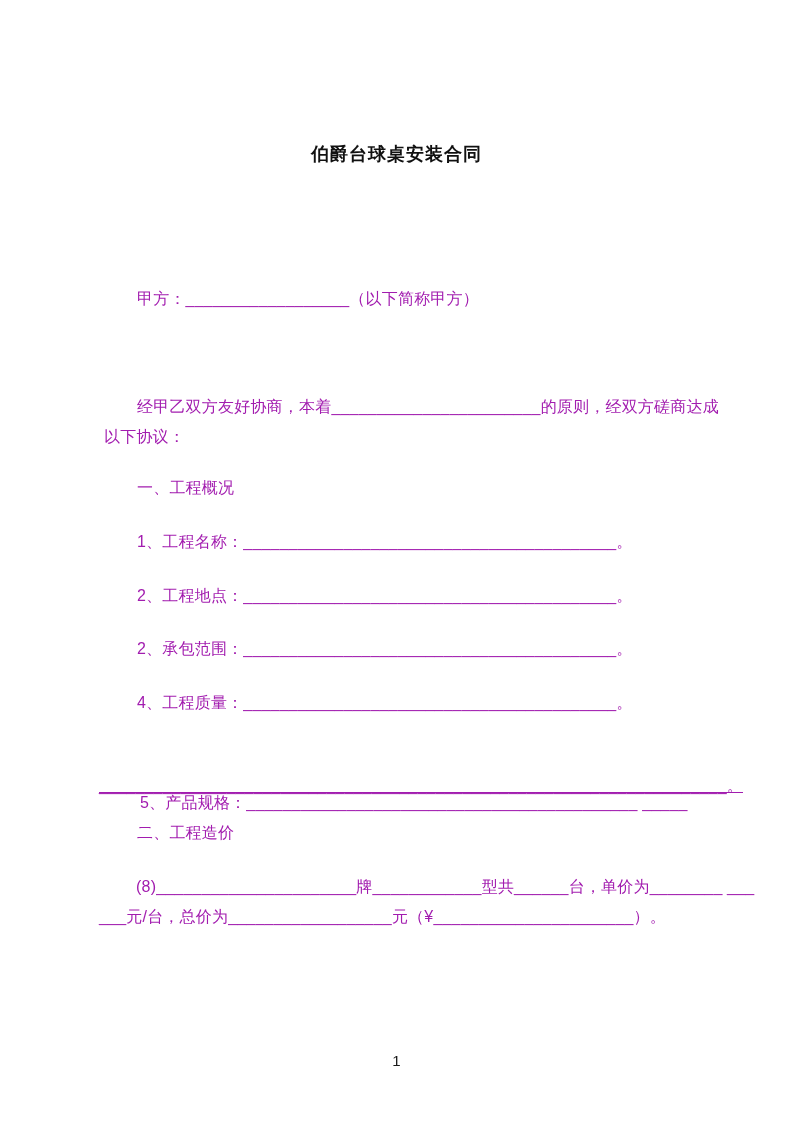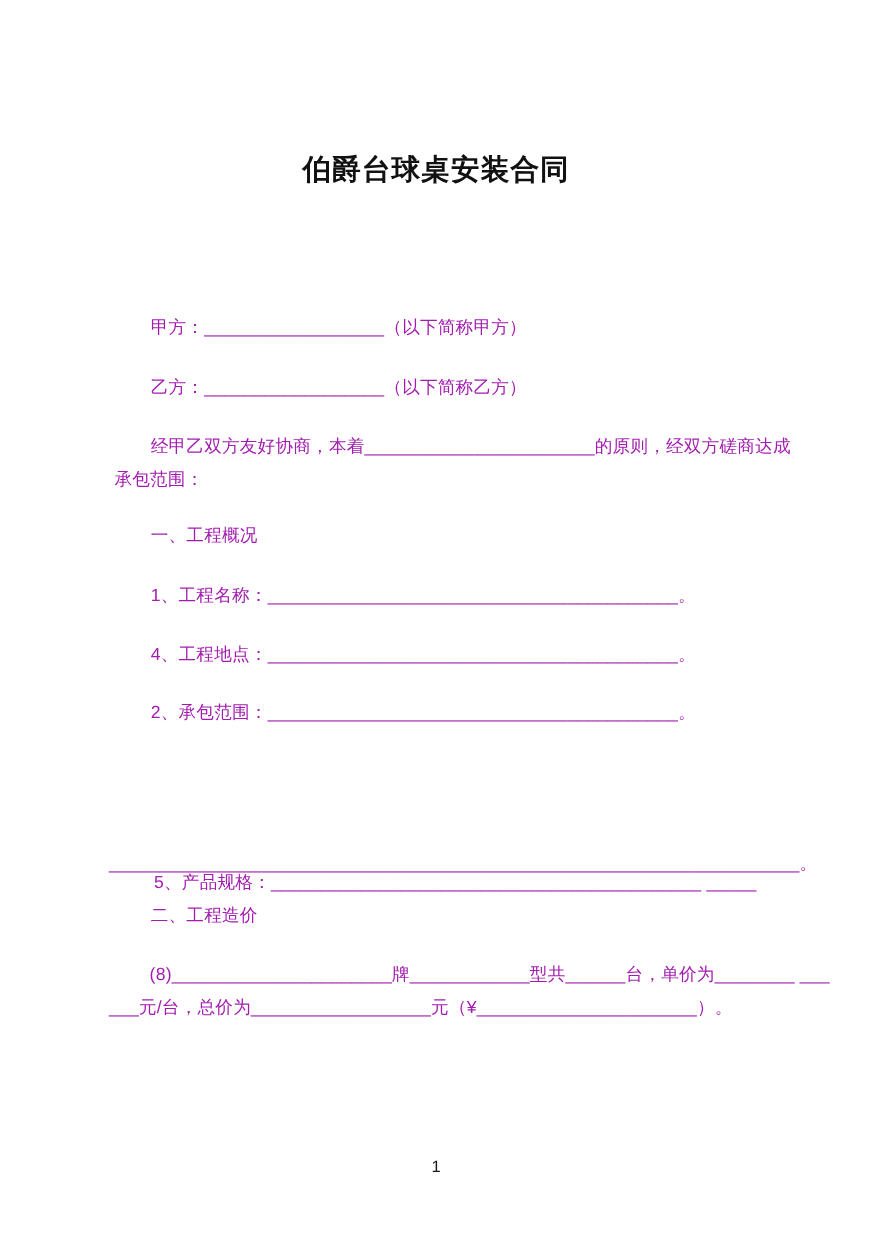--- a/index.html
+++ b/index.html
@@ -22,21 +22,21 @@
     white-space: pre;
     color: #a21caf;
     letter-spacing: 0.2px;
   }
   .doc-title {
     position: absolute;
     top: 139px;
     left: 0;
     width: 100%;
     text-align: center;
-    font-size: 26px;
+    font-size: 18px;
     line-height: 30px;
     font-weight: bold;
     color: #111111;
     letter-spacing: 1px;
   }
   .page-number {
     position: absolute;
     top: 1052px;
     left: 0;
     width: 100%;
@@ -48,38 +48,38 @@
 </style>
 </head>
 <body>
 
 <div class="page">
 
   <div class="doc-title">伯爵台球桌安装合同</div>
 
   <div class="line" style="top:289px; left:137px;">甲方：__________________（以下简称甲方）</div>
 
-  <div class="line" style="top:343px; left:137px;">乙方：__________________（以下简称乙方）</div>
 
   <div class="line" style="top:397px; left:137px;">经甲乙双方友好协商，本着_______________________的原则，经双方磋商达成</div>
 
-  <div class="line" style="top:427px; left:104px;">承包范围：</div>
+  <div class="line" style="top:427px; left:104px;">以下协议：</div>
 
   <div class="line" style="top:478px; left:137px;">一、工程概况</div>
 
   <div class="line" style="top:532px; left:137px;">1、工程名称：_________________________________________。</div>
 
-  <div class="line" style="top:586px; left:137px;">4、工程地点：_________________________________________。</div>
+  <div class="line" style="top:586px; left:137px;">2、工程地点：_________________________________________。</div>
 
   <div class="line" style="top:639px; left:137px;">2、承包范围：_________________________________________。</div>
 
+  <div class="line" style="top:693px; left:137px;">4、工程质量：_________________________________________。</div>
 
   <div class="line" style="top:745px; left:140px;margin-top:48px;">5、产品规格：___________________________________________ _____</div>
 
-  <div class="line" style="top:776px; left:99px;">_____________________________________________________________________。</div>
+  <div class="line" style="top:776px; left:99px;text-decoration:underline;">_____________________________________________________________________。</div>
 
   <div class="line" style="top:823px; left:137px;">二、工程造价</div>
 
   <div class="line" style="top:877px; left:136px;">(8)______________________牌____________型共______台，单价为________ ___</div>
 
   <div class="line" style="top:907px; left:99px;">___元/台，总价为__________________元（¥______________________）。</div>
 
   <div class="page-number">1</div>
 
 </div>

